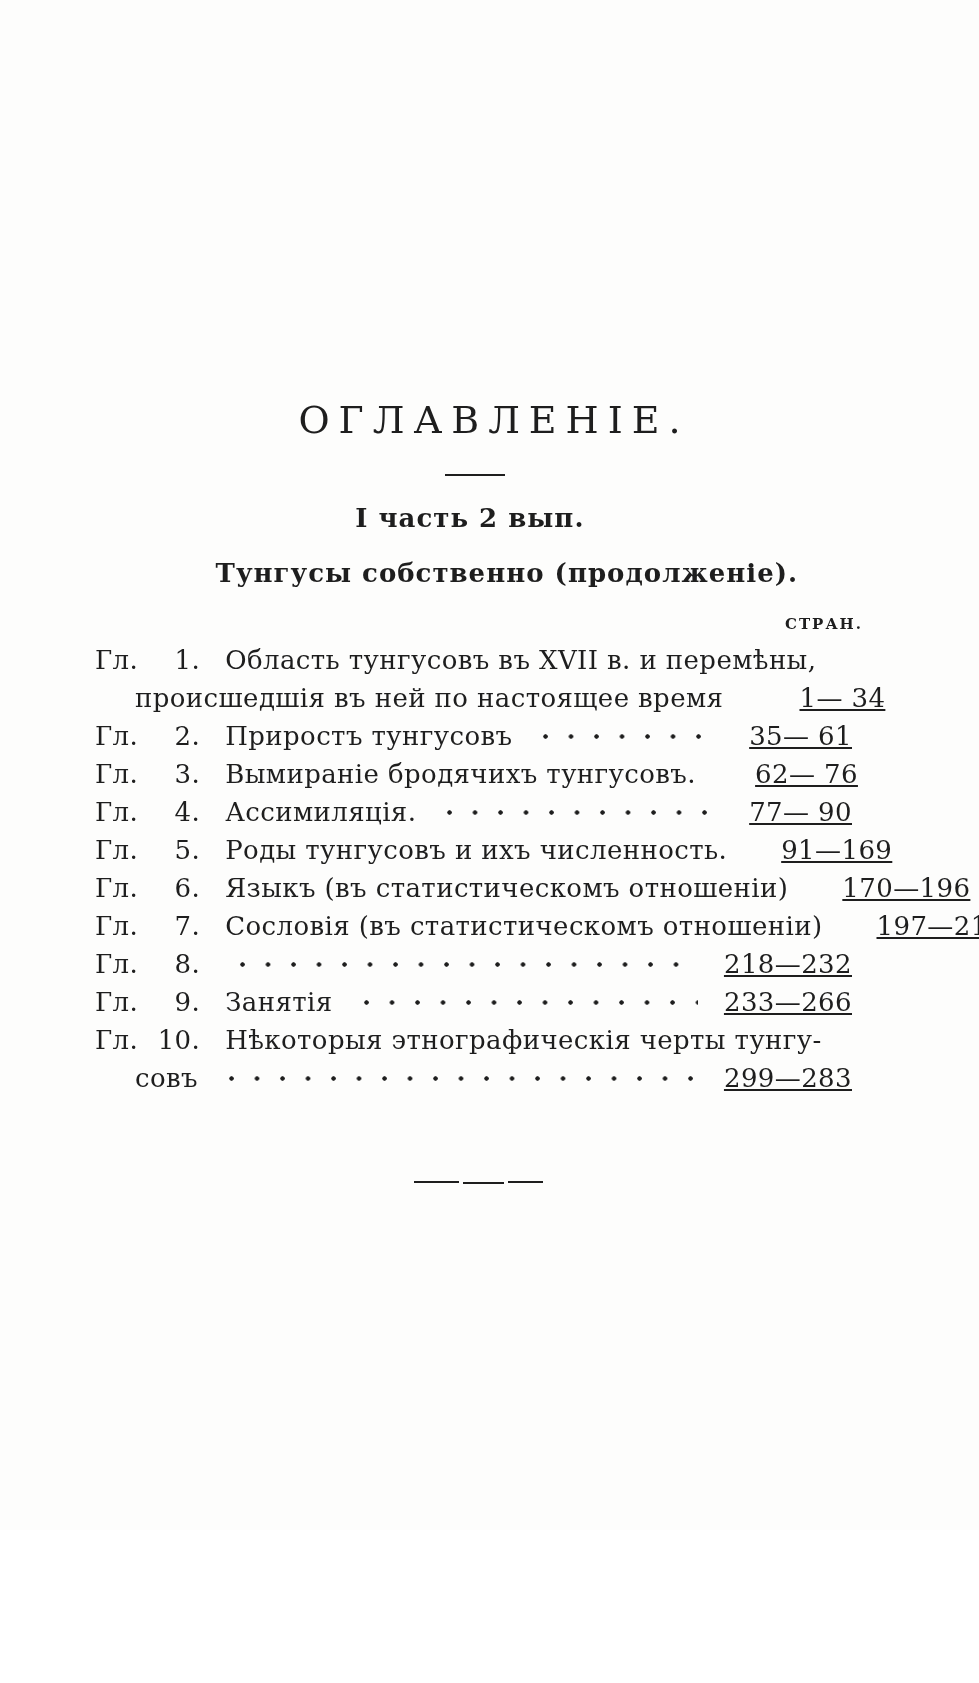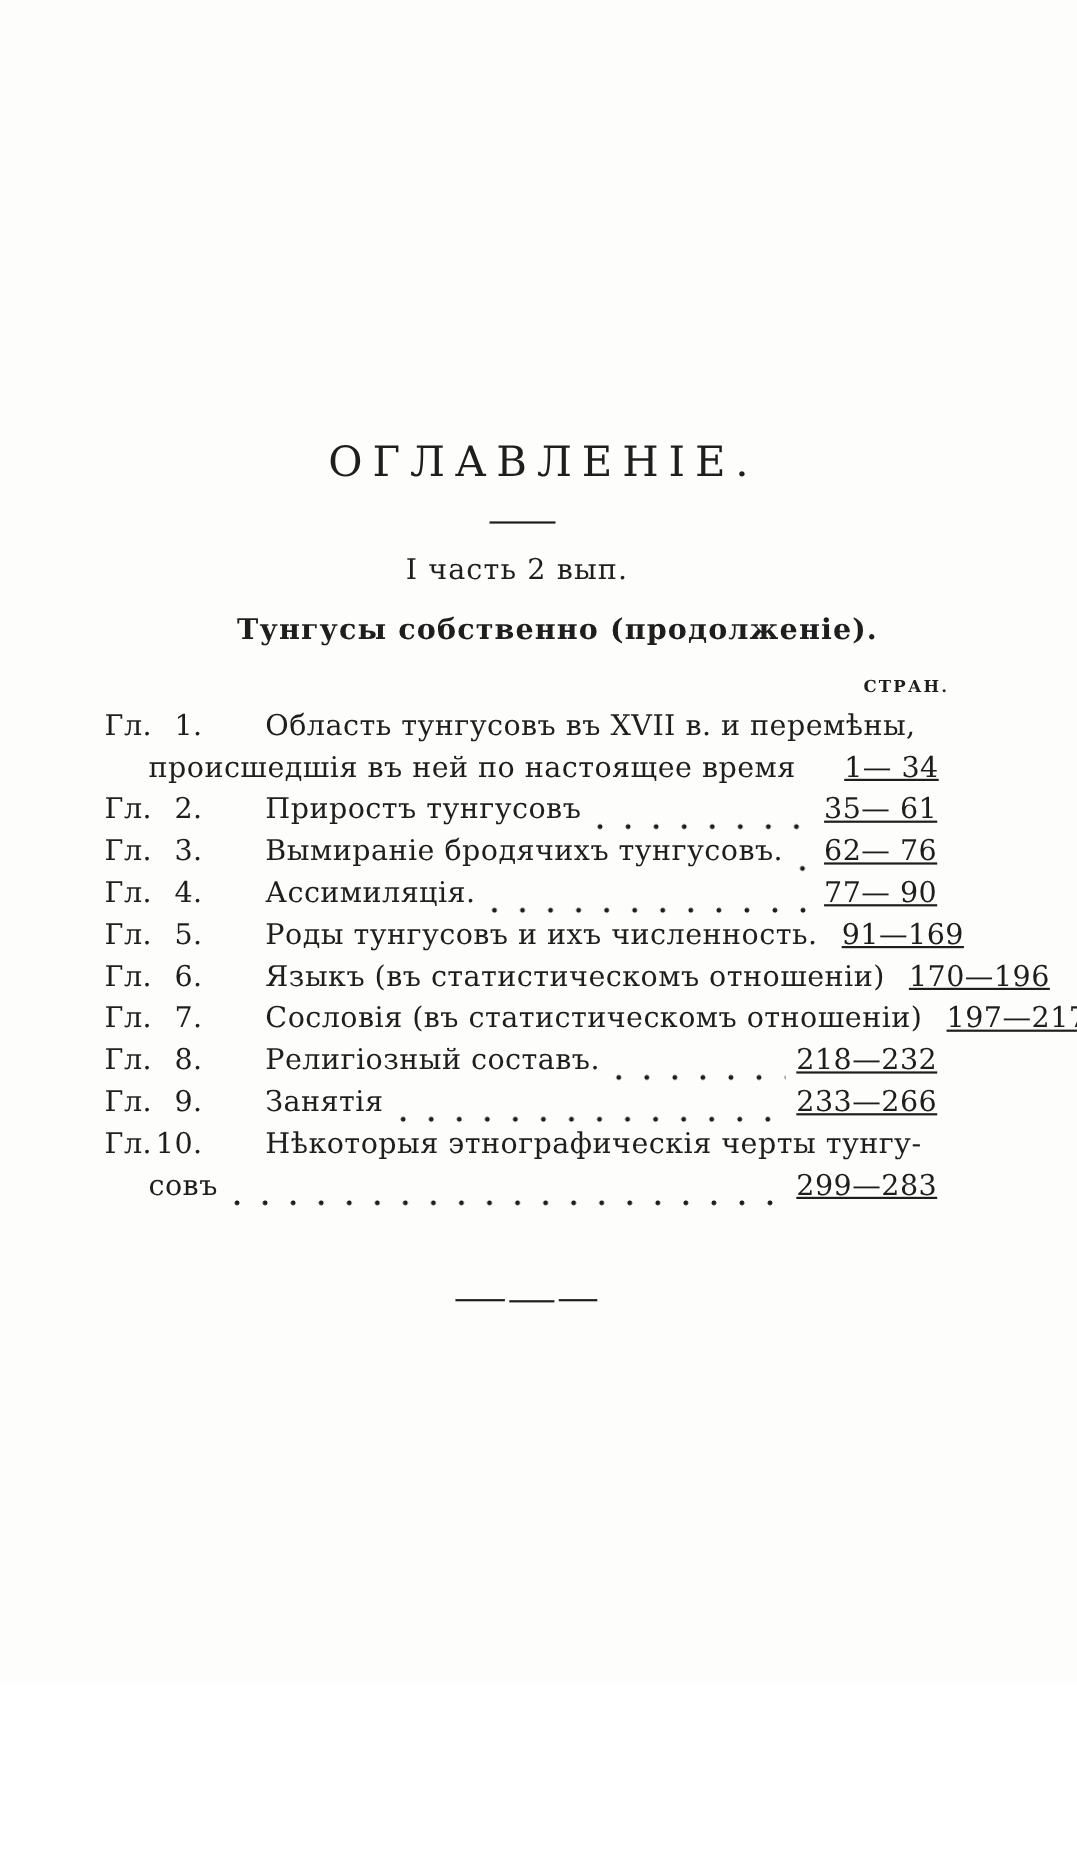--- a/index.html
+++ b/index.html
@@ -20,38 +20,38 @@
     text-align:center;
     font-size:38px;letter-spacing:9px;text-indent:9px;
     white-space:nowrap;
   }
   .title-rule{
     position:absolute;top:474px;left:445px;width:60px;height:0;
     border-top:2px solid var(--ink);
   }
   .part-heading{
     position:absolute;top:503px;left:0;width:96%;
-    text-align:center;font-size:26px;letter-spacing:1px;
+    text-align:center;font-size:26px;letter-spacing:1px;font-weight:bold;
   }
   .section-heading{
     position:absolute;top:558px;left:0;width:97%;
     text-align:center;font-size:26px;font-weight:bold;letter-spacing:1px;padding-left:32px;
   }
   .stran{
     position:absolute;top:615px;right:116px;
     font-size:15px;font-weight:bold;letter-spacing:2px;
   }
   .toc{
     position:absolute;top:641px;left:95px;width:757px;
     font-size:26px;line-height:38px;letter-spacing:0.4px;
   }
-  .row{display:flex;align-items:flex-end;}
+  .row{display:flex;align-items:center;gap:16px;}
   .lbl{flex:0 0 auto;min-width:40px;}
   .num{flex:0 0 auto;width:46px;text-align:right;margin-right:9px;}
-  .ttl{flex:0 0 auto;white-space:nowrap;margin-left:48px;}
+  .ttl{flex:0 0 auto;white-space:nowrap;}
   .indent{margin-left:40px;}
   .leader{
     flex:1 1 auto;height:7px;margin:0 10px 0 12px;
     background-image:radial-gradient(circle at 3.5px 3.5px, var(--ink) 1.9px, rgba(0,0,0,0) 2.5px);
     background-size:25.5px 7px;
     background-repeat:repeat-x;
     background-position:2px 0;
   }
   .pages{flex:0 0 auto;min-width:108px;text-align:right;white-space:pre;text-decoration:underline;}
   .bottom-rule{
@@ -135,21 +135,20 @@
       <span class="lbl">Гл.</span>
       <span class="num">7.</span>
       <span class="ttl">Сословія (въ статистическомъ отношеніи)</span>
       <span class="leader"></span>
       <span class="pages">197—217</span>
     </div>
 
     <div class="row">
       <span class="lbl">Гл.</span>
       <span class="num">8.</span>
-      <span class="ttl">Религіозный составъ.</span>
       <span class="leader"></span>
       <span class="pages">218—232</span>
     </div>
 
     <div class="row">
       <span class="lbl">Гл.</span>
       <span class="num">9.</span>
       <span class="ttl">Занятія</span>
       <span class="leader"></span>
       <span class="pages">233—266</span>

